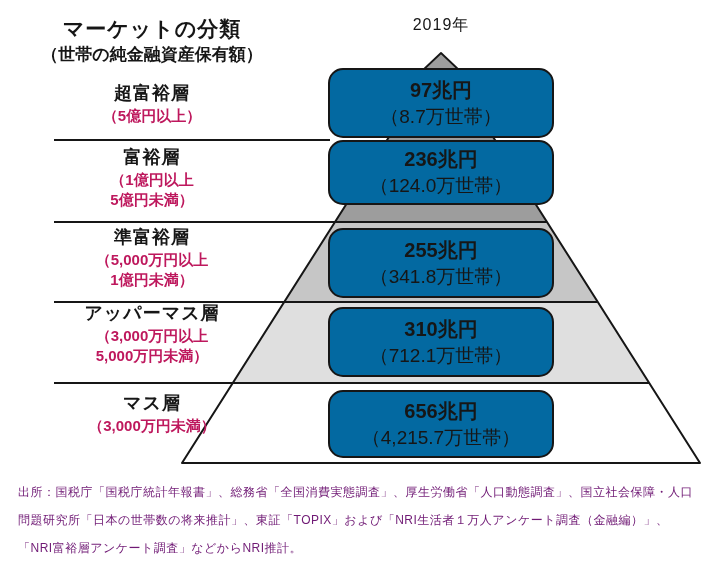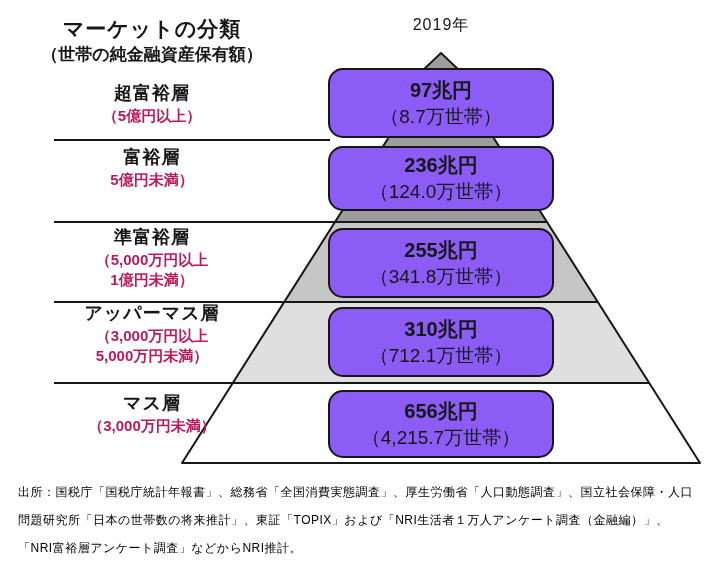--- a/index.html
+++ b/index.html
@@ -10,35 +10,35 @@
   }
   .abs{position:absolute;}
   
   .class-title{left:20px;top:15px;width:264px;text-align:center;font-size:21px;font-weight:700;letter-spacing:1px;}
   .class-sub{left:4px;top:43px;width:296px;text-align:center;font-size:17px;font-weight:700;}
   .year-title{left:341px;top:15px;width:200px;text-align:center;font-size:16px;font-weight:400;letter-spacing:1px;}
   
   #pyr-svg{position:absolute;left:0;top:0;}
   
   .pyr-box{
-    position:absolute;left:328px;width:226px;background:#8b5cf6;
+    position:absolute;left:328px;width:226px;background:#0369a1;
     border:2.5px solid #161616;border-radius:15px;box-sizing:border-box;
     display:flex;flex-direction:column;align-items:center;justify-content:center;
     z-index:3;
   }
   .box-assets{font-size:20px;font-weight:700;line-height:1.35;}
   .box-households{font-size:19px;font-weight:400;line-height:1.35;}
   
   .tier-label{position:absolute;left:20px;width:264px;text-align:center;z-index:2;}
   .tier-title{font-size:18px;font-weight:700;line-height:26px;letter-spacing:1px;}
   .tier-sub{font-size:15px;font-weight:600;line-height:20px;color:#be185d;}
   
   .source-note{
     left:18px;top:478px;width:684px;font-size:12px;line-height:2.35;
-    color:#000000;letter-spacing:0.5px;text-align:left;
+    color:#701a75;letter-spacing:0.5px;text-align:left;
   }
 </style>
 </head>
 <body>
 
 <div id="stage">
 
   <svg id="pyr-svg" width="716" height="565" viewBox="0 0 716 565">
 
     <polygon points="441,55 547.1,222 334.9,222" fill="#9d9d9d"></polygon>
@@ -59,20 +59,21 @@
   <div class="abs class-title">マーケットの分類</div>
   <div class="abs class-sub">（世帯の純金融資産保有額）</div>
   <div class="abs year-title">2019年</div>
 
   <div class="tier-label" style="top:80px;">
     <div class="tier-title">超富裕層</div>
     <div class="tier-sub">（5億円以上）</div>
   </div>
   <div class="tier-label" style="top:144px;">
     <div class="tier-title">富裕層</div>
+    <div class="tier-sub">（1億円以上</div>
     <div class="tier-sub">5億円未満）</div>
   </div>
   <div class="tier-label" style="top:224px;">
     <div class="tier-title">準富裕層</div>
     <div class="tier-sub">（5,000万円以上</div>
     <div class="tier-sub">1億円未満）</div>
   </div>
   <div class="tier-label" style="top:300px;">
     <div class="tier-title">アッパーマス層</div>
     <div class="tier-sub">（3,000万円以上</div>
@@ -80,21 +81,21 @@
   </div>
   <div class="tier-label" style="top:390px;">
     <div class="tier-title">マス層</div>
     <div class="tier-sub">（3,000万円未満）</div>
   </div>
 
   <div class="pyr-box" style="top:68px;height:70px;">
     <div class="box-assets">97兆円</div>
     <div class="box-households">（8.7万世帯）</div>
   </div>
-  <div class="pyr-box" style="top:146px;height:65px;">
+  <div class="pyr-box" style="top:140px;height:65px;">
     <div class="box-assets">236兆円</div>
     <div class="box-households">（124.0万世帯）</div>
   </div>
   <div class="pyr-box" style="top:228px;height:70px;">
     <div class="box-assets">255兆円</div>
     <div class="box-households">（341.8万世帯）</div>
   </div>
   <div class="pyr-box" style="top:307px;height:70px;">
     <div class="box-assets">310兆円</div>
     <div class="box-households">（712.1万世帯）</div>

